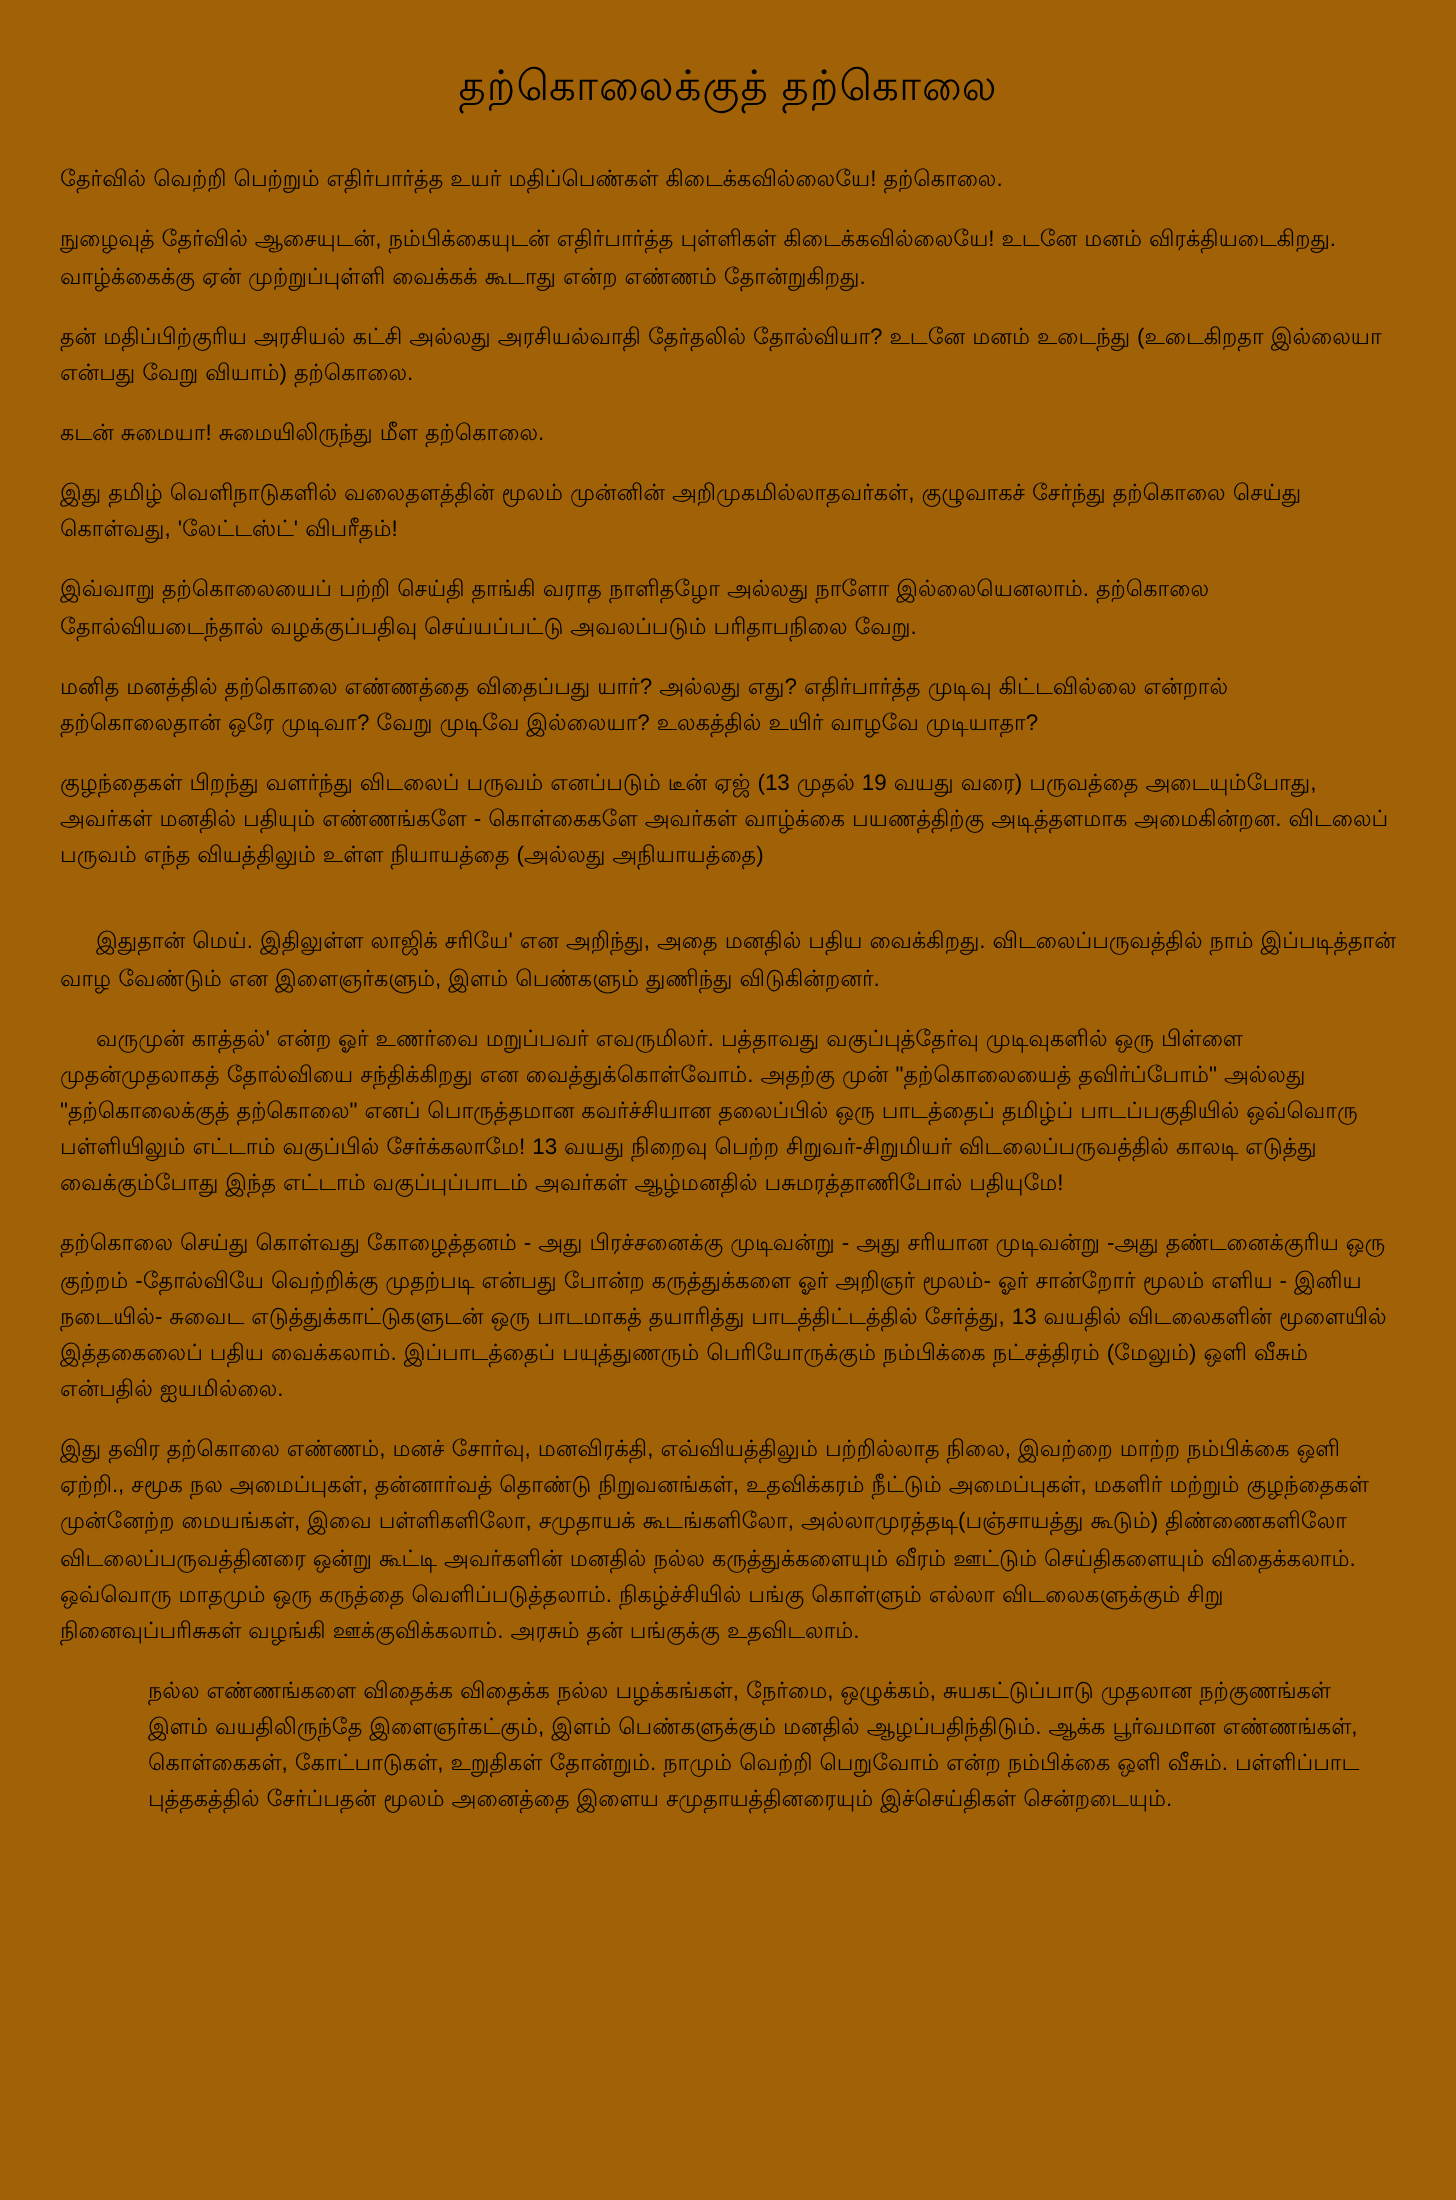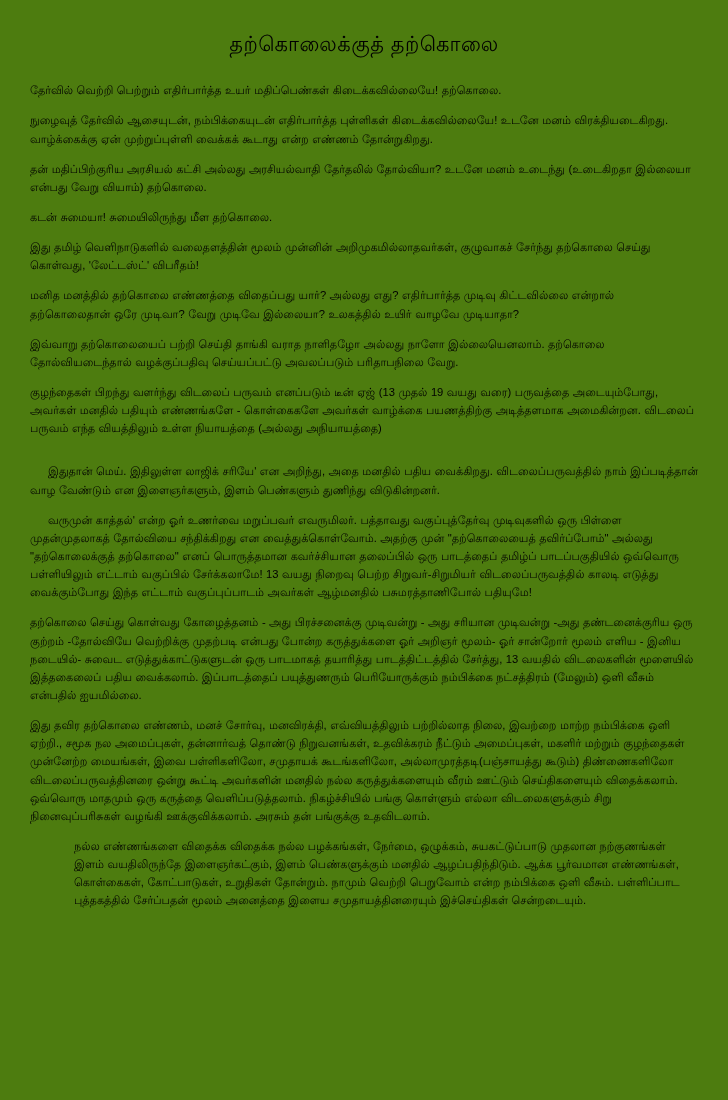--- a/index.html
+++ b/index.html
@@ -7,21 +7,21 @@
     padding: 0;
   }
   body {
     width: 728px;
     background: #FFD400;
     font-family: "Liberation Sans", sans-serif;
   }
   .page {
     width: 728px;
     min-height: 1100px;
-    background: #4d7c0f;
+    background: #a16207;
     box-sizing: border-box;
     padding: 26px 30px 18px 30px;
   }
   .doc-title {
     text-align: center;
     font-size: 21px;
     font-weight: normal;
     color: #000000;
     letter-spacing: 0.5px;
     margin: 4px 0 24px 0;
@@ -55,22 +55,22 @@
 <div class="page">
 
   <h1 class="doc-title">தற்கொலைக்குத்  தற்கொலை</h1>
 
   <div class="body-text">
     <p class="para">தேர்வில் வெற்றி பெற்றும் எதிர்பார்த்த உயர் மதிப்பெண்கள் கிடைக்கவில்லையே! தற்கொலை.</p>
     <p class="para">நுழைவுத் தேர்வில் ஆசையுடன், நம்பிக்கையுடன் எதிர்பார்த்த புள்ளிகள் கிடைக்கவில்லையே! உடனே மனம் விரக்தியடைகிறது. வாழ்க்கைக்கு ஏன் முற்றுப்புள்ளி வைக்கக் கூடாது என்ற எண்ணம் தோன்றுகிறது.</p>
     <p class="para">தன் மதிப்பிற்குரிய அரசியல் கட்சி அல்லது அரசியல்வாதி தேர்தலில் தோல்வியா? உடனே மனம் உடைந்து (உடைகிறதா இல்லையா என்பது வேறு வியாம்) தற்கொலை.</p>
     <p class="para">கடன் சுமையா! சுமையிலிருந்து மீள தற்கொலை.</p>
     <p class="para">இது தமிழ் வெளிநாடுகளில் வலைதளத்தின் மூலம் முன்னின் அறிமுகமில்லாதவர்கள், குழுவாகச் சேர்ந்து தற்கொலை செய்து கொள்வது,   'லேட்டஸ்ட்' விபரீதம்!</p>
+    <p class="para">இவ்வாறு தற்கொலையைப் பற்றி செய்தி தாங்கி வராத நாளிதழோ அல்லது நாளோ இல்லையெனலாம். தற்கொலை தோல்வியடைந்தால் வழக்குப்பதிவு செய்யப்பட்டு அவலப்படும் பரிதாபநிலை வேறு.</p>
     <p class="para">மனித மனத்தில் தற்கொலை எண்ணத்தை விதைப்பது யார்? அல்லது எது? எதிர்பார்த்த முடிவு கிட்டவில்லை என்றால் தற்கொலைதான் ஒரே முடிவா? வேறு முடிவே இல்லையா? உலகத்தில் உயிர் வாழவே முடியாதா?</p>
-    <p class="para">இவ்வாறு தற்கொலையைப் பற்றி செய்தி தாங்கி வராத நாளிதழோ அல்லது நாளோ இல்லையெனலாம். தற்கொலை தோல்வியடைந்தால் வழக்குப்பதிவு செய்யப்பட்டு அவலப்படும் பரிதாபநிலை வேறு.</p>
     <p class="para tight">குழந்தைகள் பிறந்து வளர்ந்து விடலைப் பருவம் எனப்படும் டீன் ஏஜ் (13 முதல் 19 வயது வரை) பருவத்தை அடையும்போது, அவர்கள் மனதில் பதியும் எண்ணங்களே - கொள்கைகளே அவர்கள் வாழ்க்கை பயணத்திற்கு அடித்தளமாக அமைகின்றன. விடலைப் பருவம் எந்த வியத்திலும் உள்ள நியாயத்தை (அல்லது அநியாயத்தை)</p>
     <p class="para indent">இதுதான் மெய். இதிலுள்ள லாஜிக் சரியே' என அறிந்து, அதை மனதில் பதிய வைக்கிறது. விடலைப்பருவத்தில் நாம் இப்படித்தான் வாழ வேண்டும் என இளைஞர்களும், இளம் பெண்களும் துணிந்து விடுகின்றனர்.</p>
     <p class="para indent">வருமுன் காத்தல்' என்ற ஓர் உணர்வை மறுப்பவர் எவருமிலர். பத்தாவது வகுப்புத்தேர்வு முடிவுகளில் ஒரு பிள்ளை முதன்முதலாகத் தோல்வியை சந்திக்கிறது என வைத்துக்கொள்வோம். அதற்கு முன் "தற்கொலையைத் தவிர்ப்போம்" அல்லது "தற்கொலைக்குத் தற்கொலை" எனப் பொருத்தமான கவர்ச்சியான தலைப்பில் ஒரு பாடத்தைப் தமிழ்ப் பாடப்பகுதியில் ஒவ்வொரு பள்ளியிலும் எட்டாம் வகுப்பில் சேர்க்கலாமே! 13 வயது நிறைவு பெற்ற சிறுவர்-சிறுமியர் விடலைப்பருவத்தில் காலடி எடுத்து வைக்கும்போது இந்த எட்டாம் வகுப்புப்பாடம் அவர்கள் ஆழ்மனதில் பசுமரத்தாணிபோல் பதியுமே!</p>
     <p class="para">தற்கொலை செய்து கொள்வது கோழைத்தனம் - அது பிரச்சனைக்கு முடிவன்று - அது சரியான முடிவன்று -அது தண்டனைக்குரிய ஒரு குற்றம் -தோல்வியே வெற்றிக்கு முதற்படி என்பது போன்ற கருத்துக்களை ஓர் அறிஞர் மூலம்- ஓர் சான்றோர் மூலம் எளிய - இனிய நடையில்- சுவைட எடுத்துக்காட்டுகளுடன் ஒரு பாடமாகத் தயாரித்து பாடத்திட்டத்தில் சேர்த்து, 13 வயதில் விடலைகளின் மூளையில் இத்தகைலைப் பதிய வைக்கலாம். இப்பாடத்தைப் பயுத்துணரும் பெரியோருக்கும் நம்பிக்கை நட்சத்திரம் (மேலும்) ஒளி வீசும் என்பதில் ஐயமில்லை.</p>
     <p class="para">இது தவிர தற்கொலை எண்ணம், மனச் சோர்வு, மனவிரக்தி, எவ்வியத்திலும் பற்றில்லாத நிலை, இவற்றை மாற்ற நம்பிக்கை ஒளி ஏற்றி., சமூக நல அமைப்புகள், தன்னார்வத் தொண்டு நிறுவனங்கள், உதவிக்கரம் நீட்டும் அமைப்புகள், மகளிர் மற்றும் குழந்தைகள் முன்னேற்ற மையங்கள், இவை பள்ளிகளிலோ, சமுதாயக் கூடங்களிலோ, அல்லாமுரத்தடி(பஞ்சாயத்து கூடும்) திண்ணைகளிலோ விடலைப்பருவத்தினரை ஒன்று கூட்டி அவர்களின் மனதில் நல்ல கருத்துக்களையும் வீரம் ஊட்டும் செய்திகளையும் விதைக்கலாம். ஒவ்வொரு மாதமும் ஒரு கருத்தை வெளிப்படுத்தலாம். நிகழ்ச்சியில் பங்கு கொள்ளும் எல்லா விடலைகளுக்கும் சிறு நினைவுப்பரிசுகள் வழங்கி ஊக்குவிக்கலாம். அரசும் தன் பங்குக்கு உதவிடலாம்.</p>
     <p class="para">நல்ல எண்ணங்களை விதைக்க விதைக்க நல்ல பழக்கங்கள், நேர்மை, ஒழுக்கம், சுயகட்டுப்பாடு முதலான நற்குணங்கள் இளம் வயதிலிருந்தே இளைஞர்கட்கும், இளம் பெண்களுக்கும் மனதில் ஆழப்பதிந்திடும். ஆக்க பூர்வமான எண்ணங்கள், கொள்கைகள், கோட்பாடுகள், உறுதிகள் தோன்றும். நாமும் வெற்றி பெறுவோம் என்ற நம்பிக்கை ஒளி வீசும். பள்ளிப்பாட புத்தகத்தில் சேர்ப்பதன் மூலம் அனைத்தை இளைய சமுதாயத்தினரையும் இச்செய்திகள் சென்றடையும்.</p>
   </div>
 
 </div>
 

